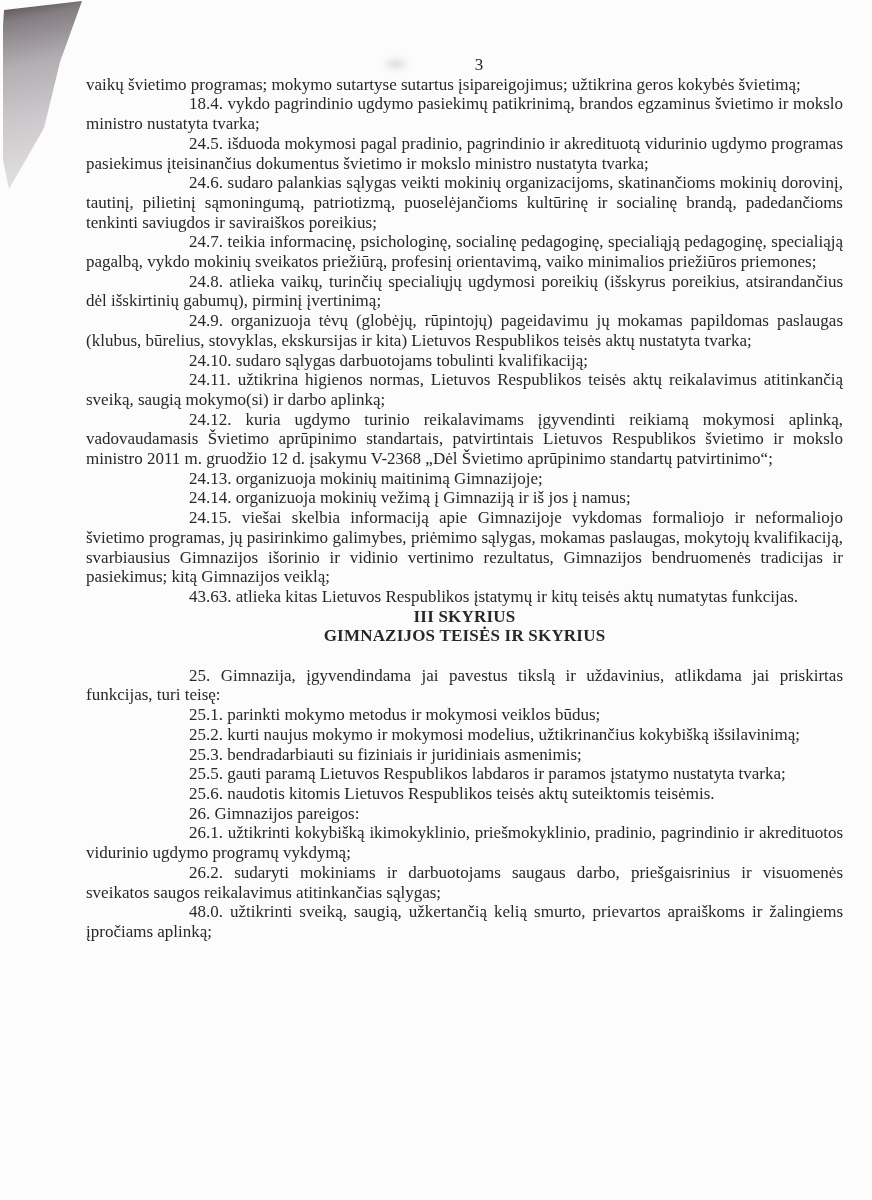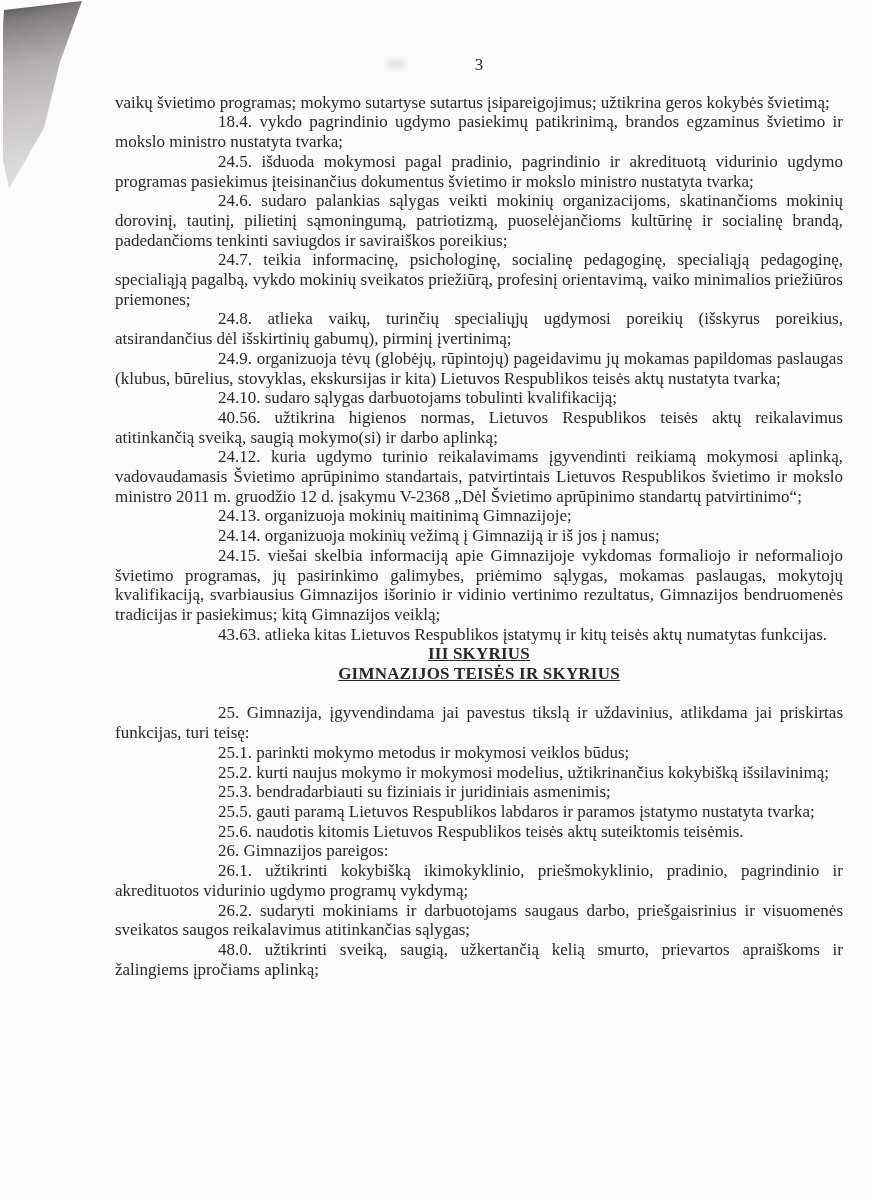--- a/index.html
+++ b/index.html
@@ -43,36 +43,34 @@
     background: #dddadb;
     border-radius: 50%;
     filter: blur(3px);
   }
   .page-number {
     margin: 0;
     padding: 55px 29px 0 115px;
     text-align: center;
   }
   .body-text {
-    margin-top: 18px;
-    padding: 0 29px 0 115px;
+    padding: 0 29px 0 86px;
     text-align: justify;
   }
   .body-text p {
     margin: 0;
     text-indent: 103px;
   }
   .body-text p.no-indent {
     text-indent: 0;
   }
   .section-heading {
     text-align: center;
     font-weight: bold;
     margin: 0 0 19.7px 0;
-    text-decoration: underline;
   }
   .section-heading div {
     letter-spacing: 0.2px;
   }
 </style>
 </head>
 <body>
 
 <div class="page">
 
@@ -86,21 +84,21 @@
     <section>
 
     <p class="no-indent">vaikų švietimo programas; mokymo sutartyse sutartus įsipareigojimus; užtikrina geros kokybės švietimą;</p>
         <p>18.4. vykdo pagrindinio ugdymo pasiekimų patikrinimą, brandos egzaminus švietimo ir mokslo ministro nustatyta tvarka;</p>
         <p>24.5. išduoda mokymosi pagal pradinio, pagrindinio ir akredituotą vidurinio ugdymo programas pasiekimus įteisinančius dokumentus švietimo ir mokslo ministro nustatyta tvarka;</p>
         <p>24.6. sudaro palankias sąlygas veikti mokinių organizacijoms, skatinančioms mokinių dorovinį, tautinį, pilietinį sąmoningumą, patriotizmą, puoselėjančioms kultūrinę ir socialinę brandą, padedančioms tenkinti saviugdos ir saviraiškos poreikius;</p>
         <p>24.7. teikia informacinę, psichologinę, socialinę pedagoginę, specialiąją pedagoginę, specialiąją pagalbą, vykdo mokinių sveikatos priežiūrą, profesinį orientavimą, vaiko minimalios priežiūros priemones;</p>
         <p>24.8. atlieka vaikų, turinčių specialiųjų ugdymosi poreikių (išskyrus poreikius, atsirandančius dėl išskirtinių gabumų), pirminį įvertinimą;</p>
         <p>24.9. organizuoja tėvų (globėjų, rūpintojų) pageidavimu jų mokamas papildomas paslaugas (klubus, būrelius, stovyklas, ekskursijas ir kita) Lietuvos Respublikos teisės aktų nustatyta tvarka;</p>
         <p>24.10. sudaro sąlygas darbuotojams tobulinti kvalifikaciją;</p>
-        <p>40.56. užtikrina higienos normas, Lietuvos Respublikos teisės aktų reikalavimus atitinkančią sveiką, saugią mokymo(si) ir darbo aplinką;</p>
+        <p>24.11. užtikrina higienos normas, Lietuvos Respublikos teisės aktų reikalavimus atitinkančią sveiką, saugią mokymo(si) ir darbo aplinką;</p>
         <p>24.12. kuria ugdymo turinio reikalavimams įgyvendinti reikiamą mokymosi aplinką, vadovaudamasis Švietimo aprūpinimo standartais, patvirtintais Lietuvos Respublikos švietimo ir mokslo ministro 2011 m. gruodžio 12 d. įsakymu V-2368 „Dėl Švietimo aprūpinimo standartų patvirtinimo“;</p>
         <p>24.13. organizuoja mokinių maitinimą Gimnazijoje;</p>
         <p>24.14. organizuoja mokinių vežimą į Gimnaziją ir iš jos į namus;</p>
         <p>24.15. viešai skelbia informaciją apie Gimnazijoje vykdomas formaliojo ir neformaliojo švietimo programas, jų pasirinkimo galimybes, priėmimo sąlygas, mokamas paslaugas, mokytojų kvalifikaciją, svarbiausius Gimnazijos išorinio ir vidinio vertinimo rezultatus, Gimnazijos bendruomenės tradicijas ir pasiekimus; kitą Gimnazijos veiklą;</p>
         <p>43.63. atlieka kitas Lietuvos Respublikos įstatymų ir kitų teisės aktų numatytas funkcijas.</p>
       </section>
 
     <div class="section-heading">
       <div>III SKYRIUS</div>
       <div>GIMNAZIJOS TEISĖS IR SKYRIUS</div>

